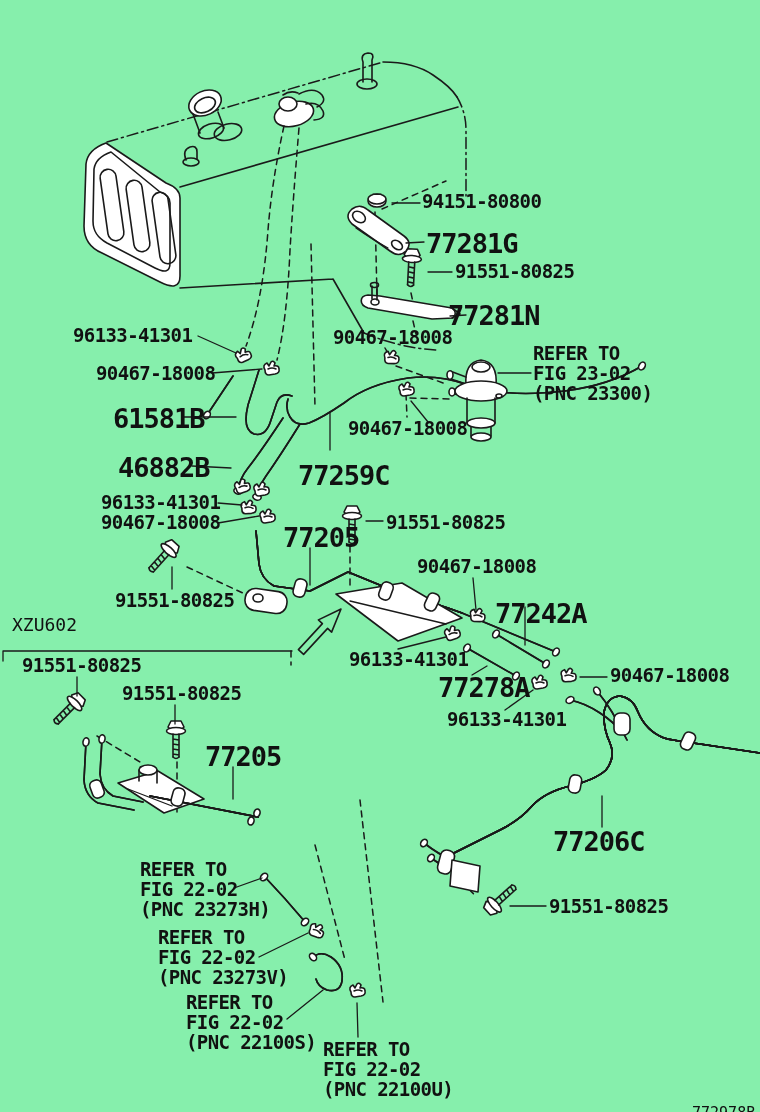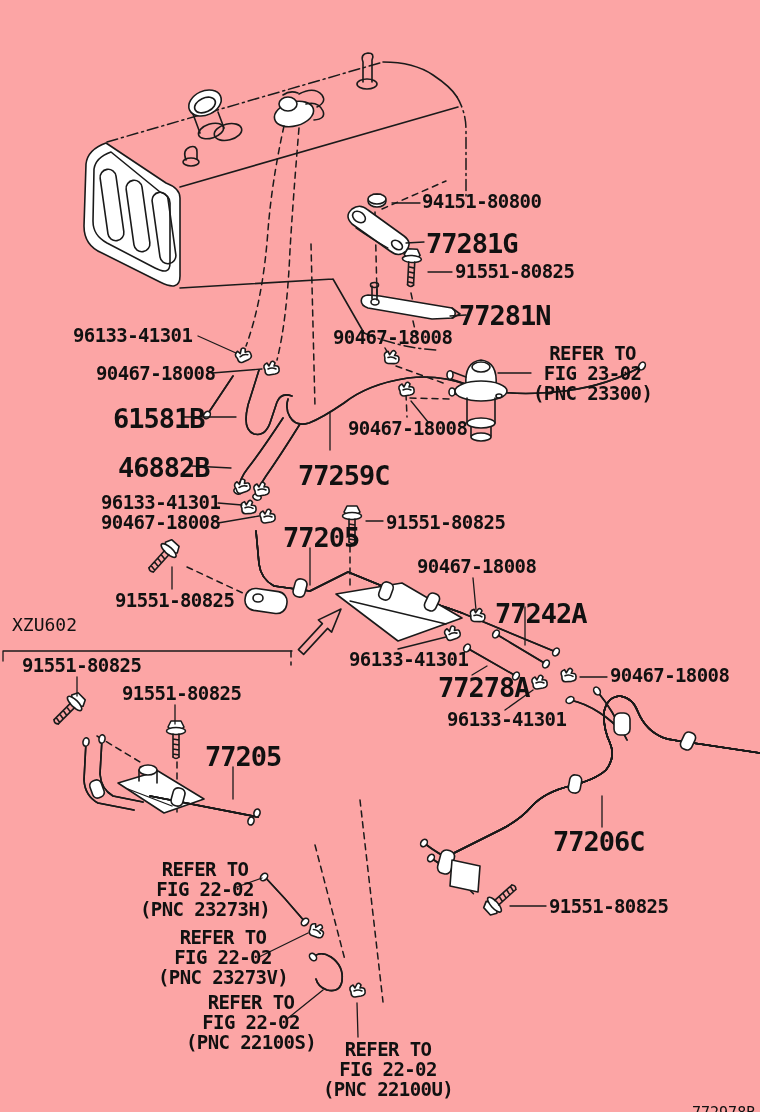--- a/index.html
+++ b/index.html
@@ -1,17 +1,17 @@
 <!DOCTYPE html>
 <html><head>
 <meta charset="utf-8">
 <style>
   html,body{margin:0;padding:0;background:#fff;}
-  .stage{position:relative;width:760px;height:1112px;background:#fca5a5;overflow:hidden;
-         font-family:"DejaVu Sans Mono",monospace;text-align:center;}
+  .stage{position:relative;width:760px;height:1112px;background:#86efac;overflow:hidden;
+         font-family:"DejaVu Sans Mono",monospace;}
   .stage svg{position:absolute;left:0;top:0;}
   .lbl{position:absolute;font:700 19px/1.04 "DejaVu Sans Mono",monospace;
        letter-spacing:-0.6px;color:#111;white-space:pre-line;}
   .lbl-big{font-size:27px;letter-spacing:-1px;}
   .lbl-var{font-weight:400;font-size:18px;letter-spacing:0;}
   .lbl-code{font:400 15px "DejaVu Sans Mono",monospace;letter-spacing:0;margin-top:16px;}
   
   .art path,.art ellipse,.art rect,.art line,.art polyline{stroke:#1a1a1a;fill:none;
        stroke-width:1.6;stroke-linecap:round;stroke-linejoin:round;}
   .art .fillw{fill:#ffffff;}
@@ -333,21 +333,21 @@
   <path class="thin" d="M234,888 L262,878"></path>
   <path class="thin" d="M259,957 L308,933"></path>
   <path class="thin" d="M287,1019 L323,990"></path>
   <path class="thin" d="M358,1037 L357,1003"></path>
 </g>
 </svg>
 
 <div class="lbl" style="left:422px;top:192px">94151-80800</div>
 <div class="lbl lbl-big" style="left:426px;top:230px">77281G</div>
 <div class="lbl" style="left:455px;top:262px">91551-80825</div>
-<div class="lbl lbl-big" style="left:459px;top:302px">77281N</div>
+<div class="lbl lbl-big" style="left:448px;top:302px">77281N</div>
 <div class="lbl" style="left:73px;top:326px">96133-41301</div>
 <div class="lbl" style="left:96px;top:364px">90467-18008</div>
 <div class="lbl lbl-big" style="left:113px;top:405px">61581B</div>
 <div class="lbl" style="left:333px;top:328px">90467-18008</div>
 <div class="lbl lbl-big" style="left:118px;top:454px">46882B</div>
 <div class="lbl lbl-big" style="left:298px;top:462px">77259C</div>
 <div class="lbl" style="left:533px;top:344px">REFER TO
 FIG 23-02
 (PNC 23300)</div>
 <div class="lbl" style="left:348px;top:419px">90467-18008</div>

